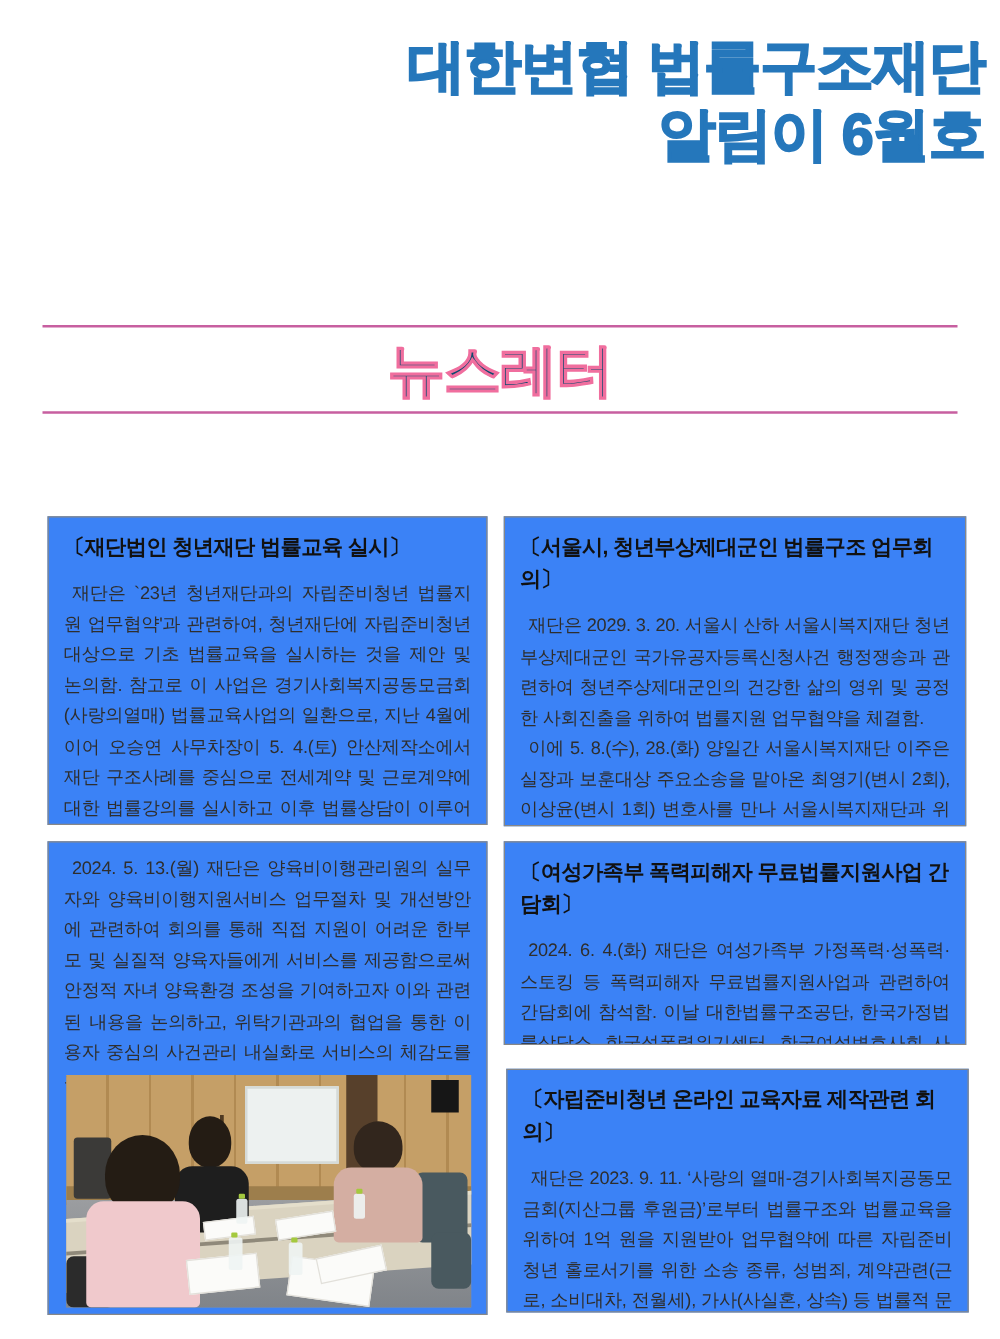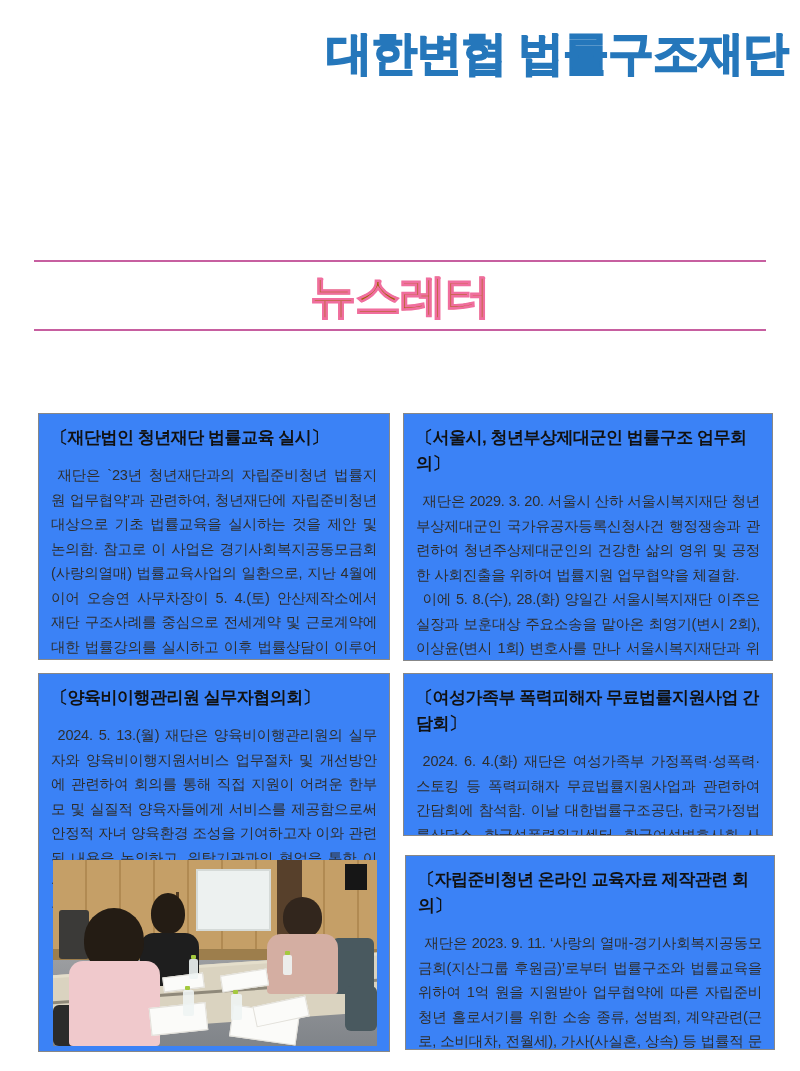--- a/index.html
+++ b/index.html
@@ -8,21 +8,21 @@
 
   
   .main-title{position:absolute;top:26px;right:12px;text-align:right;
     color:#2577BB;font-size:46px;line-height:54px;font-weight:700;
     letter-spacing:-1px;-webkit-text-stroke:1.6px #2577BB;}
 
   
   .rule{position:absolute;left:34px;right:34px;height:2px;background:#C75FA0;}
   .rule-top{top:260px;} .rule-bottom{top:329px;}
   .newsletter-heading{position:absolute;top:266px;left:0;width:100%;text-align:center;
-    color:#a16207;font-size:46px;font-weight:900;letter-spacing:-1px;
+    color:#0c4a6e;font-size:46px;font-weight:900;letter-spacing:-1px;
     -webkit-text-stroke:1.2px #F06E9E;}
 
   
   .section-header{position:absolute;top:364px;left:28px;display:flex;align-items:center;gap:14px;}
   .star-icon{width:36px;height:44px;background:linear-gradient(135deg,#F8D75C,#EFBE34);
     clip-path:polygon(50% 0,63% 38%,100% 50%,63% 62%,50% 100%,37% 62%,0 50%,37% 38%);}
   .section-title{color:#1b1b1b;font-size:23px;font-weight:800;letter-spacing:-0.5px;}
 
   
   .nbox{position:absolute;background:#3b82f6;border:1px solid #878787;
@@ -66,40 +66,40 @@
   .ph-body{position:absolute;border-radius:14px 14px 4px 4px;}
   .ph-chair{position:absolute;background:#49595F;border-radius:6px;}
 </style>
 </head>
 <body>
 
 <div id="page">
 
   <div class="main-title">
     <div>대한변협 법률구조재단</div>
+    <div>알림이 6월호</div>
   </div>
 
   <div class="rule rule-top"></div>
   <div class="newsletter-heading">뉴스레터</div>
   <div class="rule rule-bottom"></div>
 
 
   <div class="nbox" id="box1">
     <div class="nbox-title">〔재단법인 청년재단 법률교육 실시〕</div>
     <p>재단은 `23년 청년재단과의 자립준비청년 법률지원 업무협약'과 관련하여, 청년재단에 자립준비청년 대상으로 기초 법률교육을 실시하는 것을 제안 및 논의함. 참고로 이 사업은 경기사회복지공동모금회(사랑의열매) 법률교육사업의 일환으로, 지난 4월에 이어 오승연 사무차장이 5. 4.(토) 안산제작소에서 재단 구조사례를 중심으로 전세계약 및 근로계약에 대한 법률강의를 실시하고 이후 법률상담이 이루어짐.</p>
   </div>
 
   <div class="nbox" id="box2">
     <div class="nbox-title">〔서울시, 청년부상제대군인 법률구조 업무회의〕</div>
     <p>재단은 2029. 3. 20. 서울시 산하 서울시복지재단 청년부상제대군인 국가유공자등록신청사건 행정쟁송과 관련하여 청년주상제대군인의 건강한 삶의 영위 및 공정한 사회진출을 위하여 법률지원 업무협약을 체결함.</p>
     <p>이에 5. 8.(수), 28.(화) 양일간 서울시복지재단 이주은 실장과 보훈대상 주요소송을 맡아온 최영기(변시 2회), 이상윤(변시 1회) 변호사를 만나 서울시복지재단과 위 업무협약 이후 법률지원 내용 및 운영방안에 대하여 논의하고, 법률구조수행 절차 및 진행 방향에 대하여 회의함.</p>
   </div>
 
   <div class="nbox" id="box3">
-    <div class="nbox-title">〔양육비이행관리원 실무자협의회〕</div>
     <p>2024. 5. 13.(월) 재단은 양육비이행관리원의 실무자와 양육비이행지원서비스 업무절차 및 개선방안에 관련하여 회의를 통해 직접 지원이 어려운 한부모 및 실질적 양육자들에게 서비스를 제공함으로써 안정적 자녀 양육환경 조성을 기여하고자 이와 관련된 내용을 논의하고, 위탁기관과의 협업을 통한 이용자 중심의 사건관리 내실화로 서비스의 체감도를 끌어 올리기 위해 방안에 대하여 논의함.</p>
 
     <div class="photo">
       <div class="ph-wall"></div>
       <div class="ph-wall-low"></div>
       <div class="ph-board"></div>
       <div class="ph-door"></div>
       <div class="ph-speaker"></div>
       <div class="ph-stand"></div>
       <div class="ph-chairs-left"></div>

